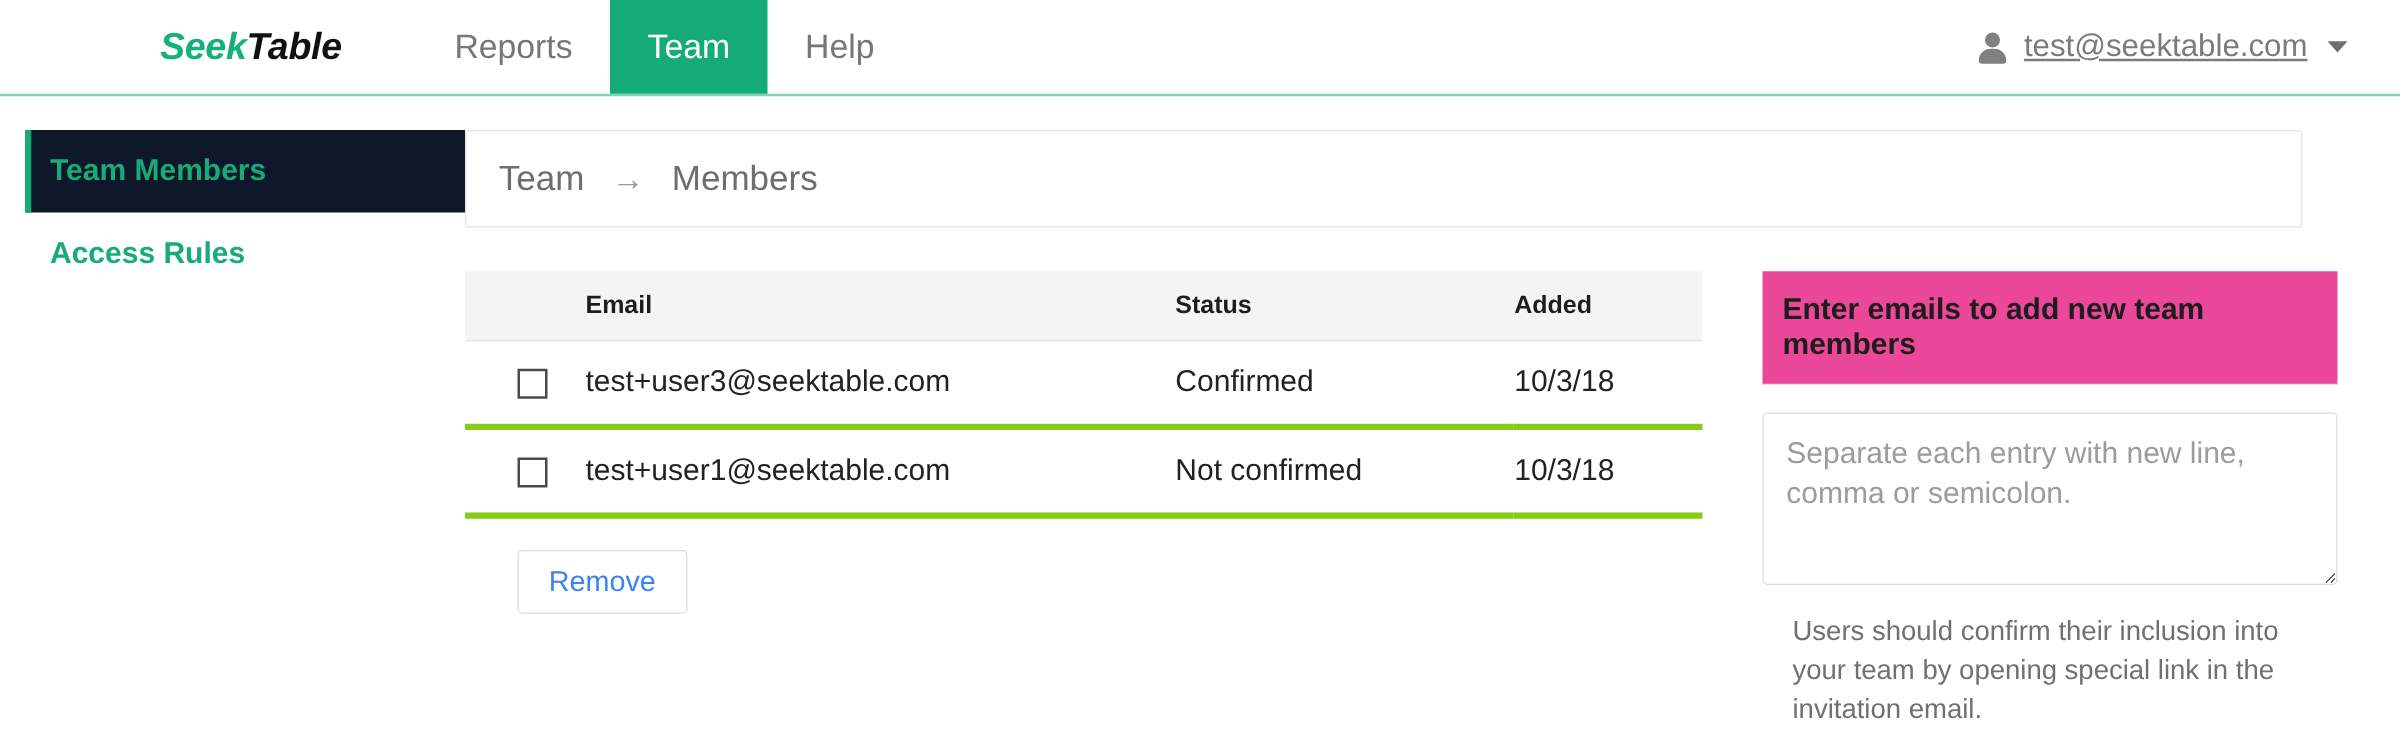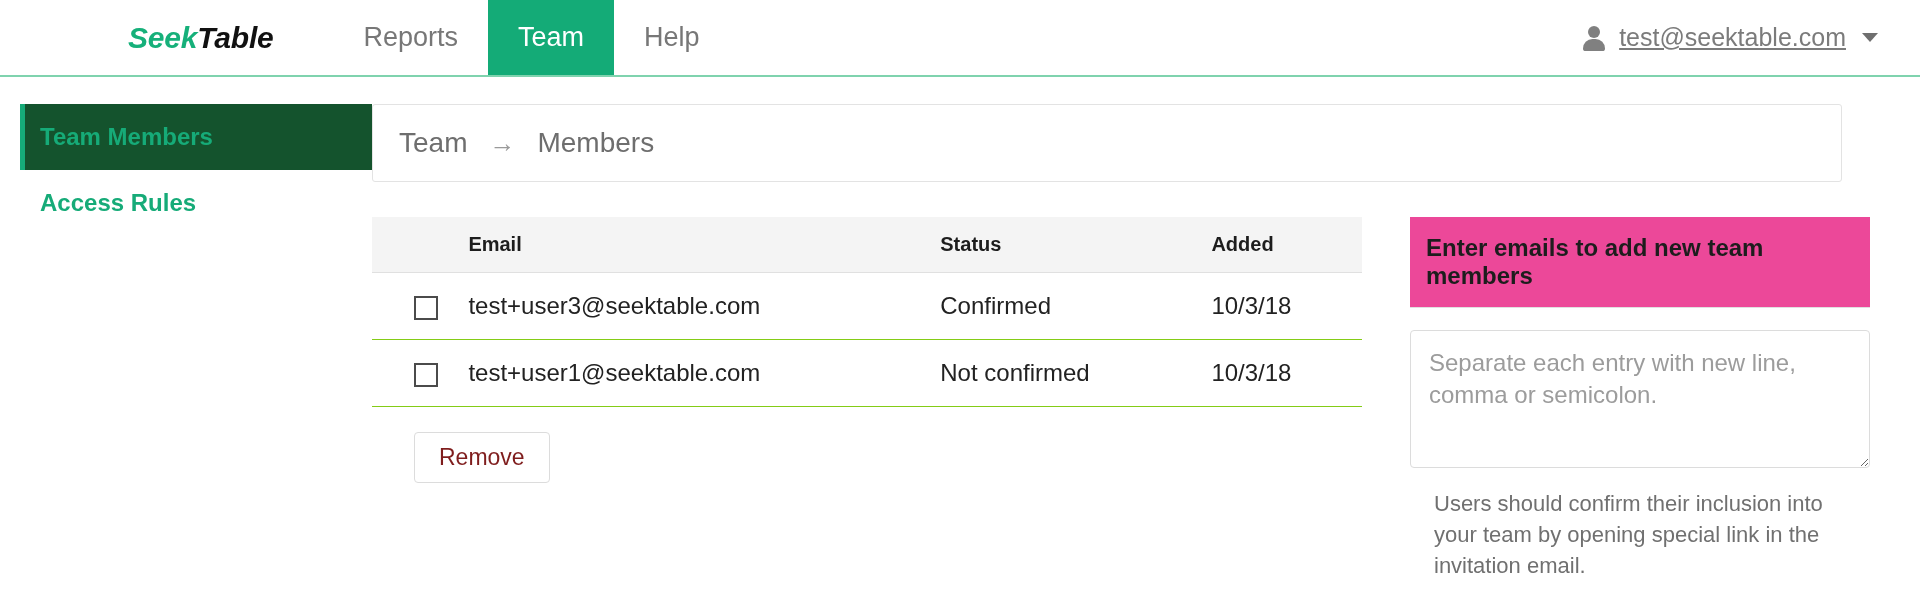--- a/index.html
+++ b/index.html
@@ -117,21 +117,21 @@
     display: block;
     font-size: 24px;
     font-weight: bold;
     color: #16ab78;
     padding: 19px 0 19px 20px;
     cursor: pointer;
     text-decoration: none;
     background: transparent;
   }
   .side-item.active {
-    background: #14532d;
+    background: #0f172a;
     border-left: 5px solid #16ab78;
     padding-left: 15px;
   }
   .side-item.plain { padding-left: 20px; }
 
   
   .main {
     flex: 1 1 auto;
     padding-right: 40px;
   }
@@ -175,21 +175,21 @@
     background: #f4f4f4;
     text-align: left;
     font-weight: bold;
     color: #1d1d1d;
     font-size: 20px;
     padding: 16px 0;
     border-bottom: 1px solid #e0e0e0;
   }
   table.members tbody td {
     padding: 19px 0;
-    border-bottom: 1px solid #84cc16;
+    border-bottom: 5px solid #84cc16;
     color: #222222;
     vertical-align: middle;
   }
   .col-check { width: 96px; padding-left: 42px !important; }
   .col-email { width: 470px; }
   .col-status { width: 270px; }
   .col-added  { width: 150px; }
   thead .col-check { padding-left: 42px !important; }
 
   .chk {
@@ -201,21 +201,21 @@
     cursor: pointer;
     vertical-align: middle;
   }
   .status-ok      { color: #2e8b46; }
   .status-pending { color: #9a7321; }
 
   .table-actions { padding: 25px 0 0 42px; }
   .btn-remove {
     font-family: "Liberation Sans", sans-serif;
     font-size: 23px;
-    color: #7f1d1d;
+    color: #3b82f6;
     background: #ffffff;
     border: 1px solid #dcdcdc;
     border-radius: 4px;
     padding: 11px 24px;
     cursor: pointer;
   }
 
   
   .invite-col {
     flex: 0 0 460px;

